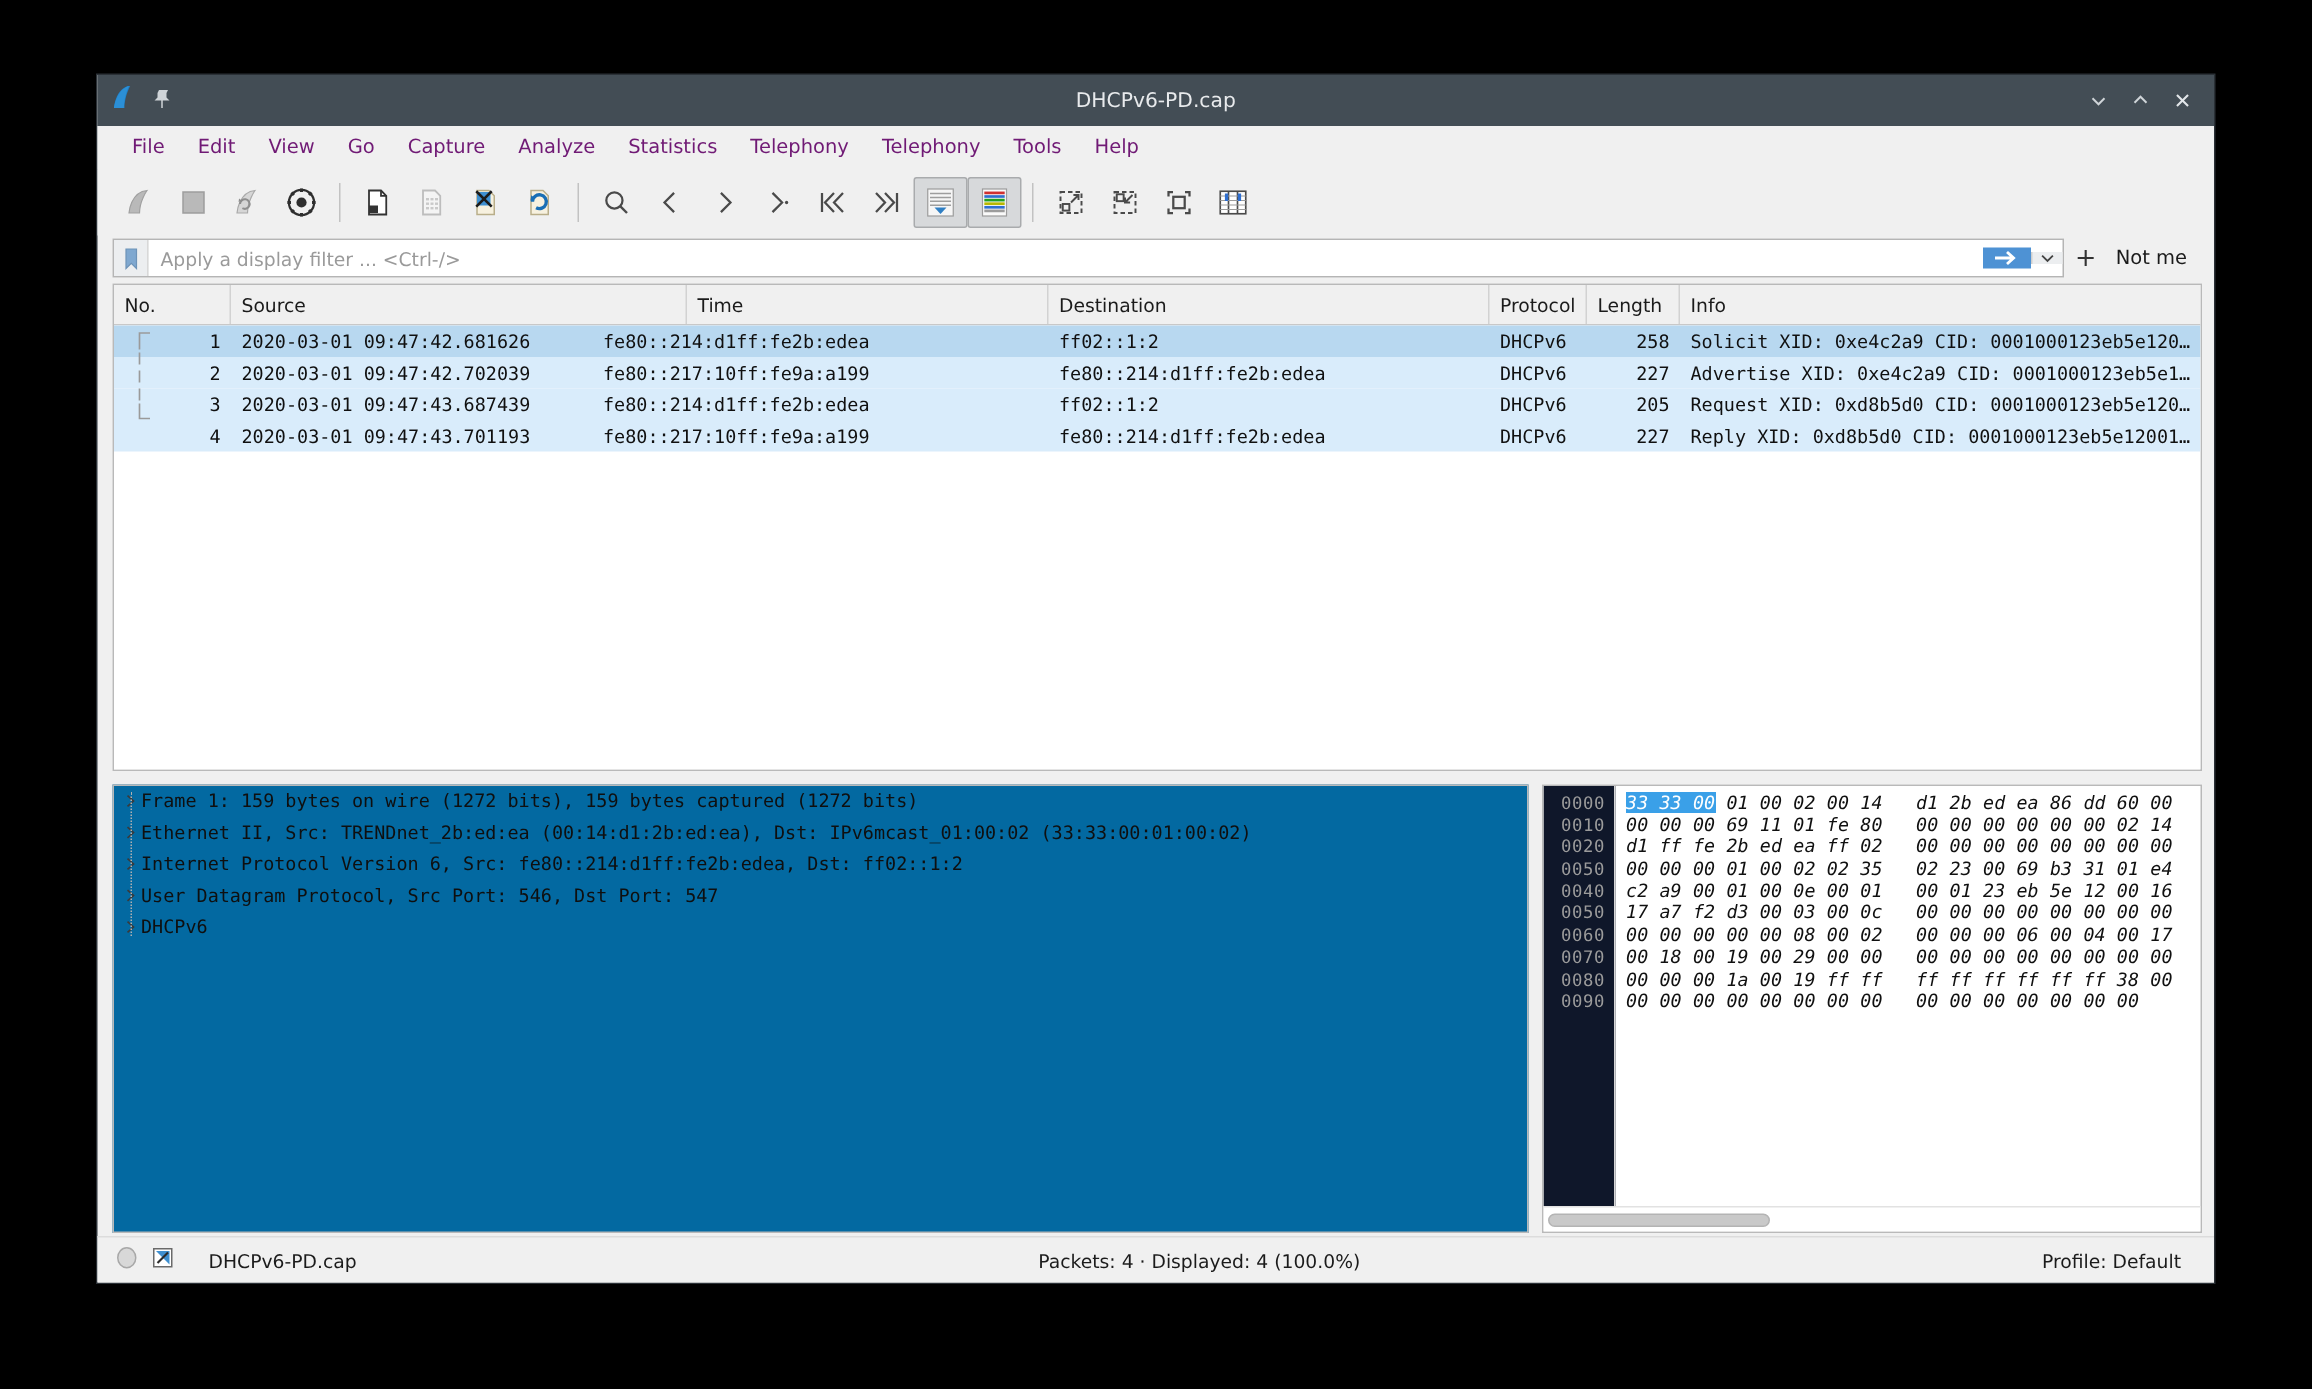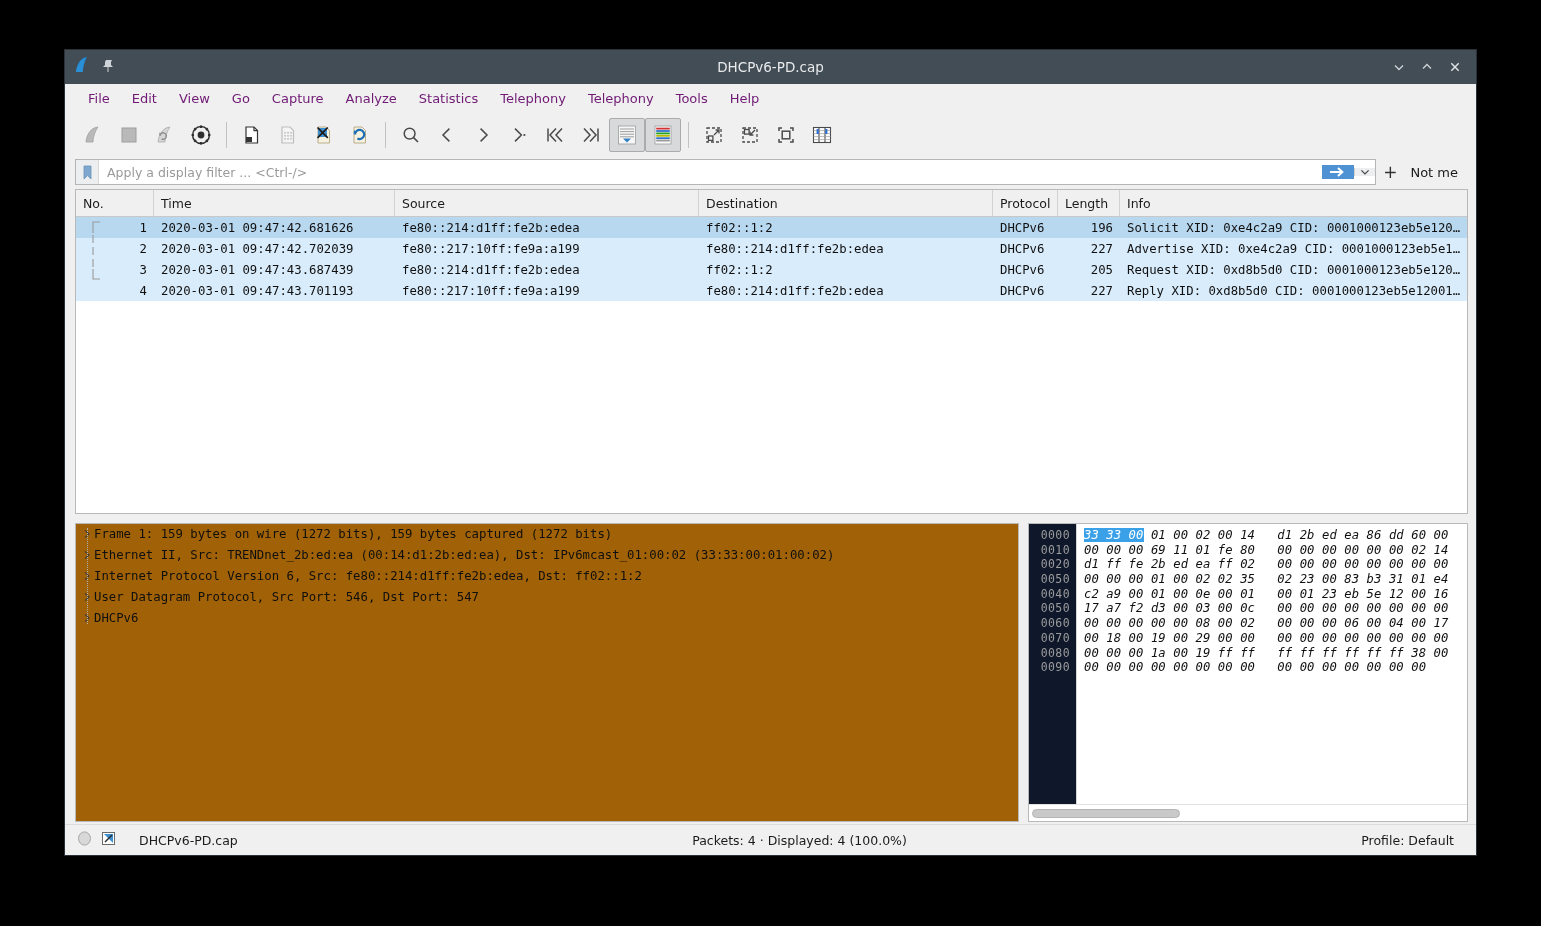--- a/index.html
+++ b/index.html
@@ -55,21 +55,21 @@
   .prow.dhcp{background:#d9ecfb;}
   .cell{box-sizing:border-box;overflow:hidden;white-space:nowrap;padding-left:7px;}
   .cell.num{text-align:right;padding-right:7px;padding-left:0;}
   .cell.len{text-align:right;padding-right:7px;padding-left:0;}
   .relcol{position:absolute;left:12px;top:0;width:16px;}
 
   .splitter{height:9px;flex:0 0 auto;}
 
   
   .lower{flex:1;display:flex;gap:9px;min-height:0;padding-bottom:2px;}
-  .detail{flex:1;overflow:hidden;position:relative;background:#a16207;}
+  .detail{flex:1;overflow:hidden;position:relative;background:#0369a1;}
   .dline{height:20.8px;display:flex;align-items:center;font-family:"DejaVu Sans Mono",monospace;
          font-size:12.3px;color:#0f0f0f;padding-left:4px;white-space:nowrap;}
   .twisty{width:14px;display:inline-flex;align-items:center;justify-content:center;color:#3a3a3a;flex:0 0 auto;}
   .dguide{position:absolute;left:11px;top:4px;bottom:auto;height:96px;border-left:1px dotted #b0b0b0;}
 
   
   .bytes{width:440px;display:flex;flex-direction:column;background:#fff;overflow:hidden;}
   .bytes-inner{flex:1;display:flex;overflow:hidden;}
   .offcol{width:48px;background:#0f172a;border-right:1px solid #d6d6d6;padding-top:4px;box-sizing:border-box;}
   .offline{height:14.7px;font-family:"DejaVu Sans Mono",monospace;font-size:11.5px;color:#9b9b9b;
@@ -321,36 +321,36 @@
       </div>
       <div class="fb-plus">+</div>
       <div class="fb-notme">Not me</div>
     </div>
 
     <div class="panes">
 
       <div class="pane pktlist">
         <div class="plhead">
           <div class="th" style="width:78px">No.</div>
+          <div class="th" style="width:304px">Source</div>
           <div class="th" style="width:241px">Time</div>
-          <div class="th" style="width:304px">Source</div>
           <div class="th" style="width:294px">Destination</div>
           <div class="th" style="width:65px">Protocol</div>
           <div class="th" style="width:62px">Length</div>
           <div class="th" style="width:346px;border-right:none">Info</div>
         </div>
         <div class="plbody">
 
           <div class="prow sel">
             <div class="cell num" style="width:78px">1</div>
             <div class="cell" style="width:241px">2020-03-01 09:47:42.681626</div>
             <div class="cell" style="width:304px">fe80::214:d1ff:fe2b:edea</div>
             <div class="cell" style="width:294px">ff02::1:2</div>
             <div class="cell" style="width:65px">DHCPv6</div>
-            <div class="cell len" style="width:62px">196</div>
+            <div class="cell len" style="width:62px">258</div>
             <div class="cell" style="width:346px">Solicit XID: 0xe4c2a9 CID: 0001000123eb5e120…</div>
           </div>
 
           <div class="prow dhcp">
             <div class="cell num" style="width:78px">2</div>
             <div class="cell" style="width:241px">2020-03-01 09:47:42.702039</div>
             <div class="cell" style="width:304px">fe80::217:10ff:fe9a:a199</div>
             <div class="cell" style="width:294px">fe80::214:d1ff:fe2b:edea</div>
             <div class="cell" style="width:65px">DHCPv6</div>
             <div class="cell len" style="width:62px">227</div>
@@ -446,21 +446,21 @@
               <div class="offline">0050</div>
               <div class="offline">0060</div>
               <div class="offline">0070</div>
               <div class="offline">0080</div>
               <div class="offline">0090</div>
             </div>
             <div class="hexcol">
               <div class="hexline"><span class="hl">33 33 00</span><span> 01 00 02 00 14</span><span>   d1 2b ed ea 86 dd 60 00</span></div>
               <div class="hexline"><span>00 00 00 69 11 01 fe 80</span><span>   00 00 00 00 00 00 02 14</span></div>
               <div class="hexline"><span>d1 ff fe 2b ed ea ff 02</span><span>   00 00 00 00 00 00 00 00</span></div>
-              <div class="hexline"><span>00 00 00 01 00 02 02 35</span><span>   02 23 00 83 b3 31 01 e4</span></div>
+              <div class="hexline"><span>00 00 00 01 00 02 02 35</span><span>   02 23 00 69 b3 31 01 e4</span></div>
               <div class="hexline"><span>c2 a9 00 01 00 0e 00 01</span><span>   00 01 23 eb 5e 12 00 16</span></div>
               <div class="hexline"><span>17 a7 f2 d3 00 03 00 0c</span><span>   00 00 00 00 00 00 00 00</span></div>
               <div class="hexline"><span>00 00 00 00 00 08 00 02</span><span>   00 00 00 06 00 04 00 17</span></div>
               <div class="hexline"><span>00 18 00 19 00 29 00 00</span><span>   00 00 00 00 00 00 00 00</span></div>
               <div class="hexline"><span>00 00 00 1a 00 19 ff ff</span><span>   ff ff ff ff ff ff 38 00</span></div>
               <div class="hexline"><span>00 00 00 00 00 00 00 00</span><span>   00 00 00 00 00 00 00</span></div>
             </div>
           </div>
           <div class="hscroll">
             <div class="hthumb"></div>

